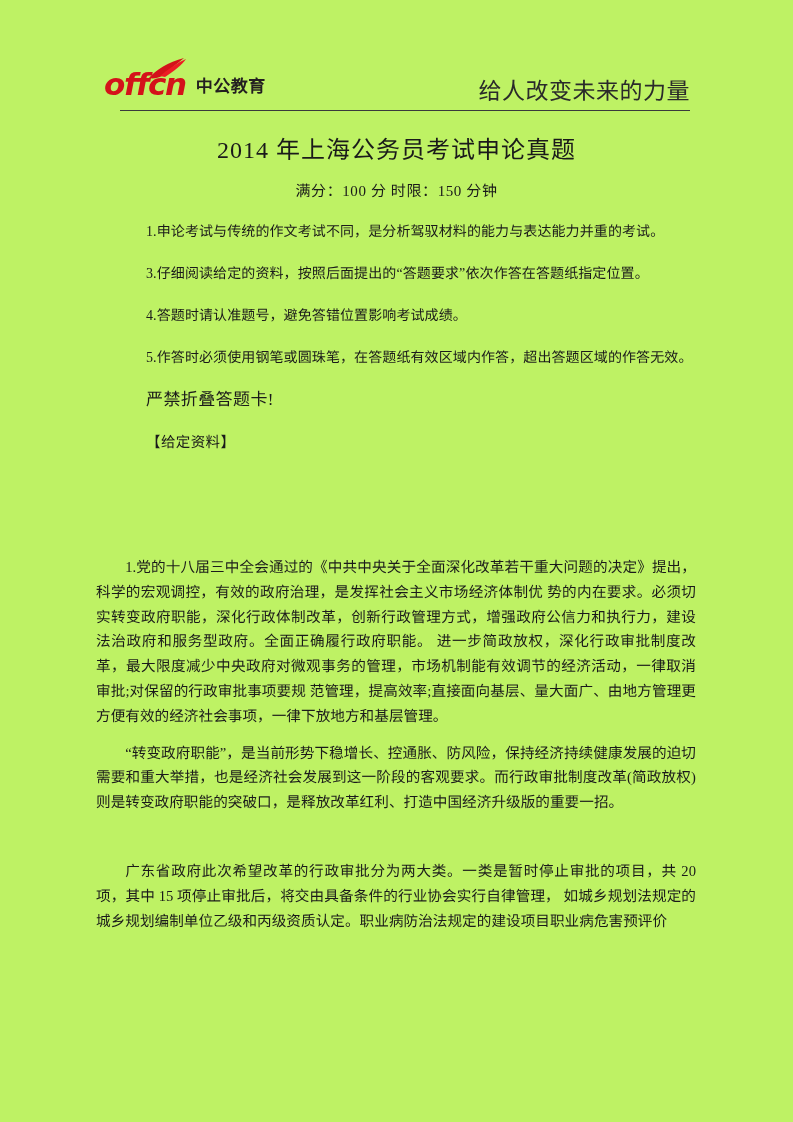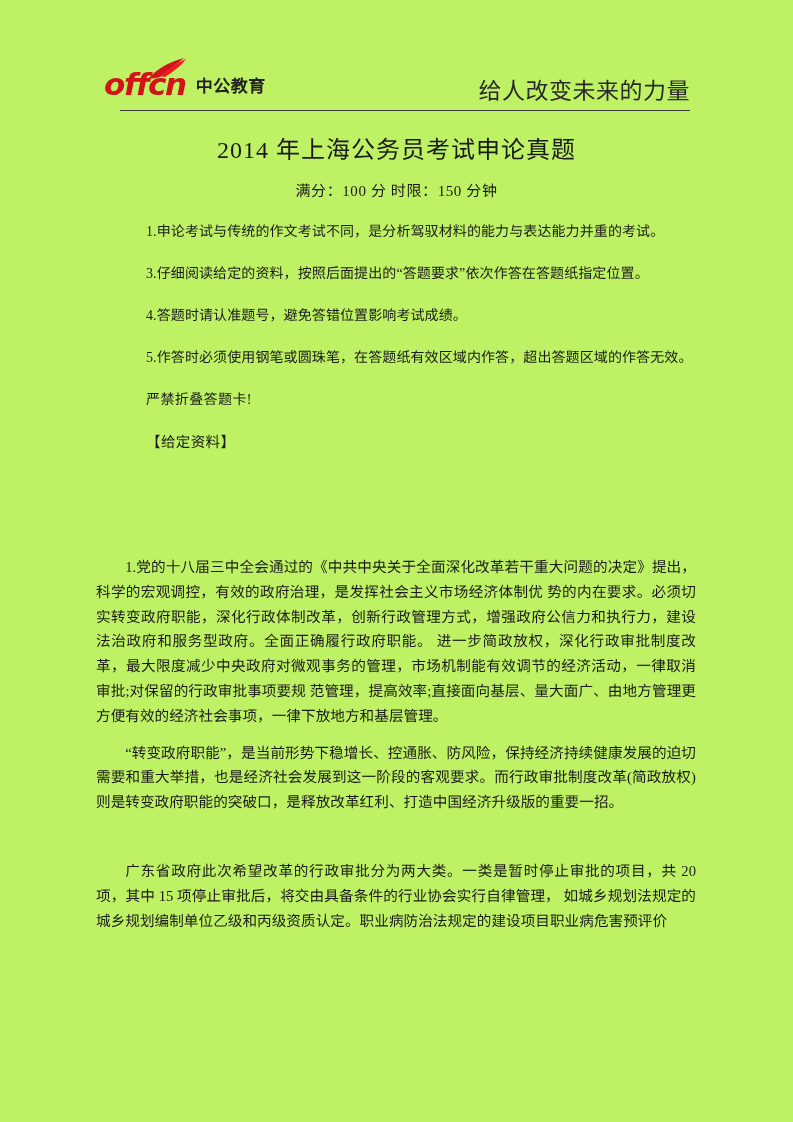--- a/index.html
+++ b/index.html
@@ -143,21 +143,21 @@
   .notice-item {
     font-size: 14px;
     line-height: 20px;
     letter-spacing: 0.1px;
     margin: 0 0 22px 0;
     color: #1a1a1a;
     white-space: nowrap;
   }
 
   .notice-warn {
-    font-size: 14px;
+    font-size: 17px;
     line-height: 20px;
     letter-spacing: 0.4px;
     margin: 0 0 22px 0;
     color: #1a1a1a;
   }
 
   .section-label {
     font-size: 14.5px;
     line-height: 20px;
     letter-spacing: 0.4px;

